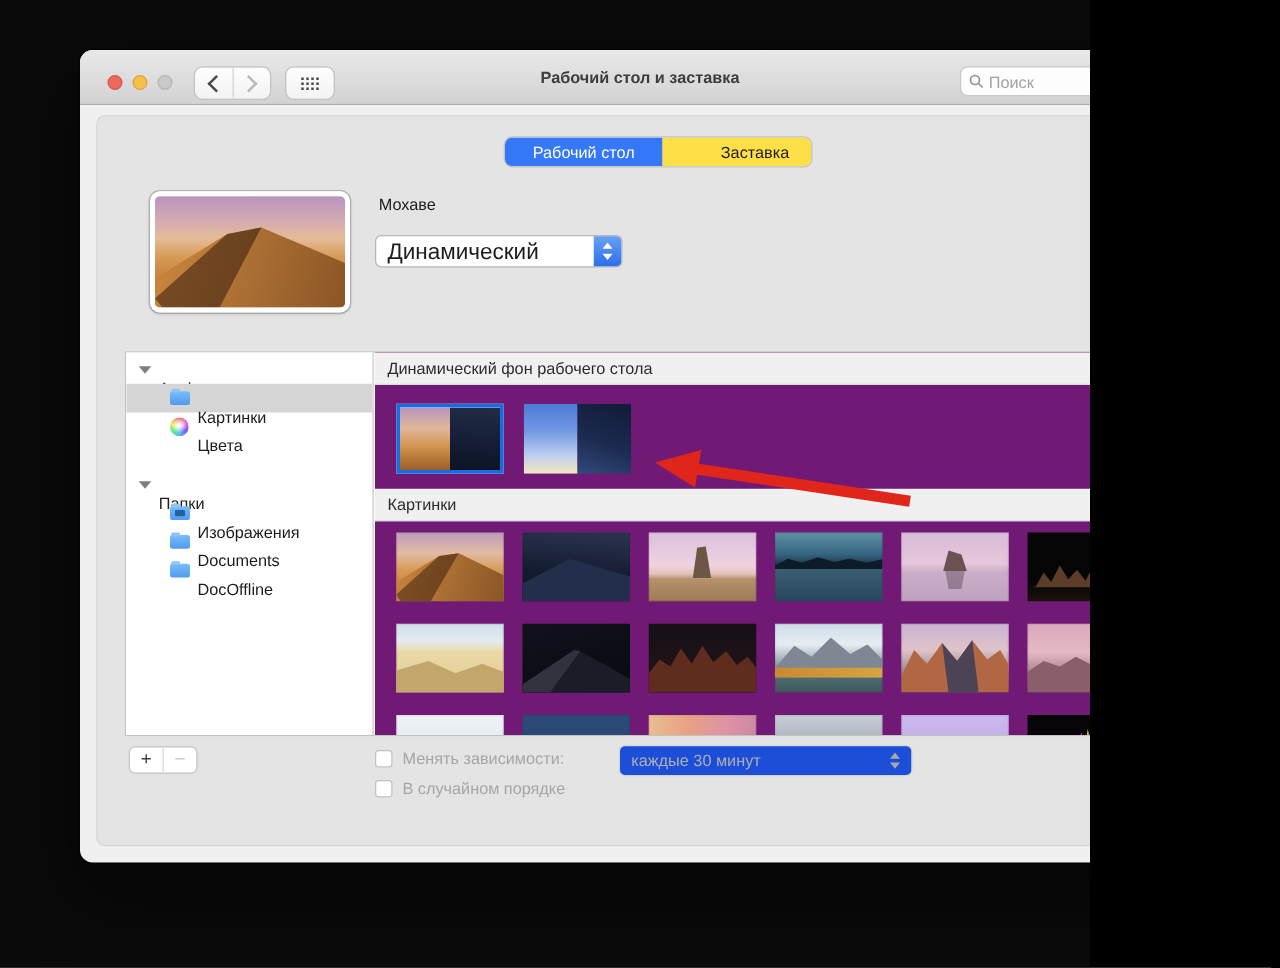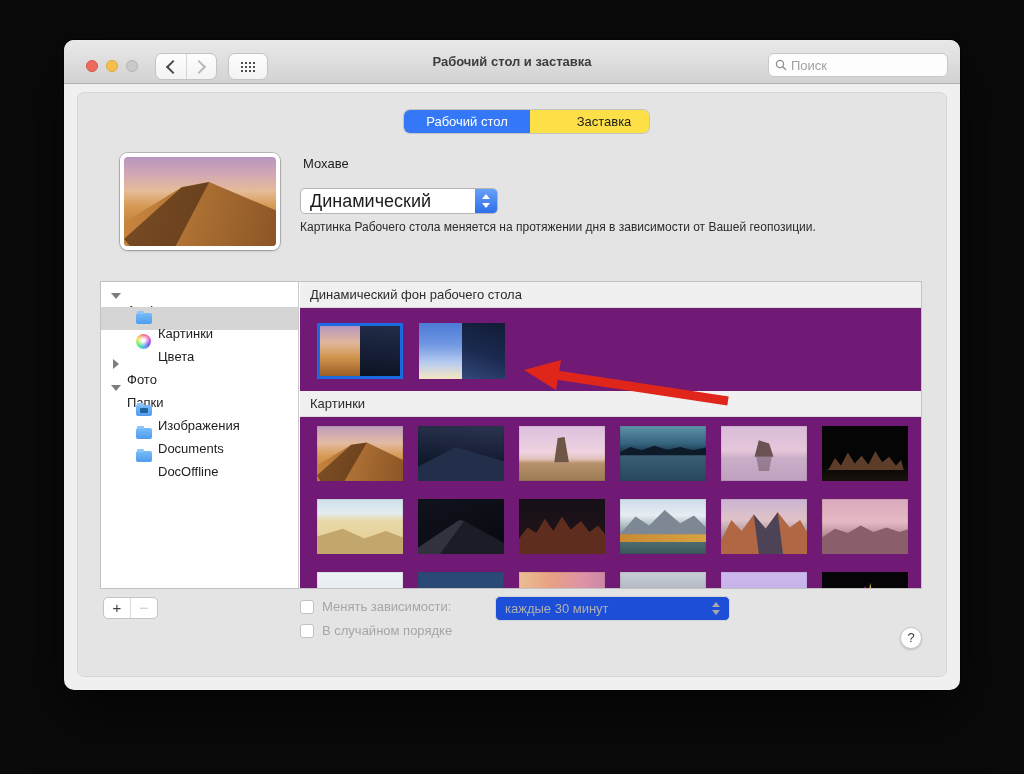--- a/index.html
+++ b/index.html
@@ -1,16 +1,16 @@
 <!DOCTYPE html>
 <html><head>
 <meta charset="utf-8">
 <style>
   html,body{margin:0;padding:0;background:#000;}
-  .stage{position:relative;width:1024px;height:774px;background:#0a0a0b;overflow:hidden;
+  .stage{position:relative;width:872px;height:774px;background:#0a0a0b;overflow:hidden;
          font-family:"Liberation Sans","DejaVu Sans",sans-serif;-webkit-font-smoothing:antialiased;}
   .window{position:absolute;left:64px;top:40px;width:896px;height:650px;border-radius:10px;
           background:#f0f0f0;box-shadow:0 0 0 1px rgba(0,0,0,.45),0 24px 60px rgba(0,0,0,.6);overflow:hidden;}
   
   .titlebar{position:absolute;left:0;top:0;right:0;height:43px;
             background:linear-gradient(#e9e9e9,#d2d2d2);border-bottom:1px solid #aeaeae;}
   .title{position:absolute;left:0;right:0;top:0;height:43px;line-height:43px;text-align:center;
          font-size:13px;font-weight:bold;color:#3d3d3d;pointer-events:none;}
   .tl{position:absolute;top:20px;width:12px;height:12px;border-radius:50%;}
   .tl.red{left:22px;background:#ee6a5e;border:1px solid #d65549;box-sizing:border-box;}
@@ -221,40 +221,35 @@
       </div>
     </div>
     <div class="wp-name">Мохаве</div>
     <div class="select1">
       <span class="val">Динамический</span>
       <span class="stepper">
           <span class="up"></span>
           <span class="dn"></span>
         </span>
     </div>
-    <div class="desc">Картинка Рабочего стола меняется на протяжении дня в зависимости от Вашей геопозиции.</div>
 
     <div class="browser">
 
       <div class="sidebar">
         <div class="srow group" style="top:2px">
           <span class="tri down"></span>
           <span class="lbl">Apple</span>
         </div>
         <div class="srow child sel" style="top:25px">
           <span class="fldr"></span>
           <span class="lbl">Картинки</span>
         </div>
         <div class="srow child" style="top:48px">
           <span class="cwheel"></span>
           <span class="lbl">Цвета</span>
-        </div>
-        <div class="srow group" style="top:71px">
-          <span class="tri right"></span>
-          <span class="lbl">Фото</span>
         </div>
         <div class="srow group" style="top:94px">
           <span class="tri down"></span>
           <span class="lbl">Папки</span>
         </div>
         <div class="srow child" style="top:117px">
           <span class="fldr cam"></span>
           <span class="lbl">Изображения</span>
         </div>
         <div class="srow child" style="top:140px">

